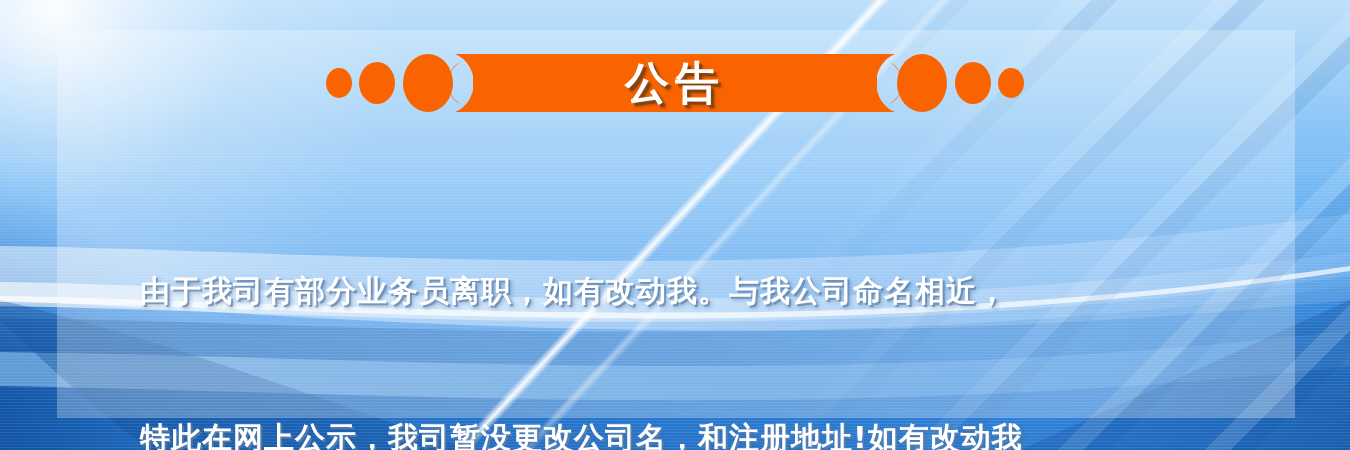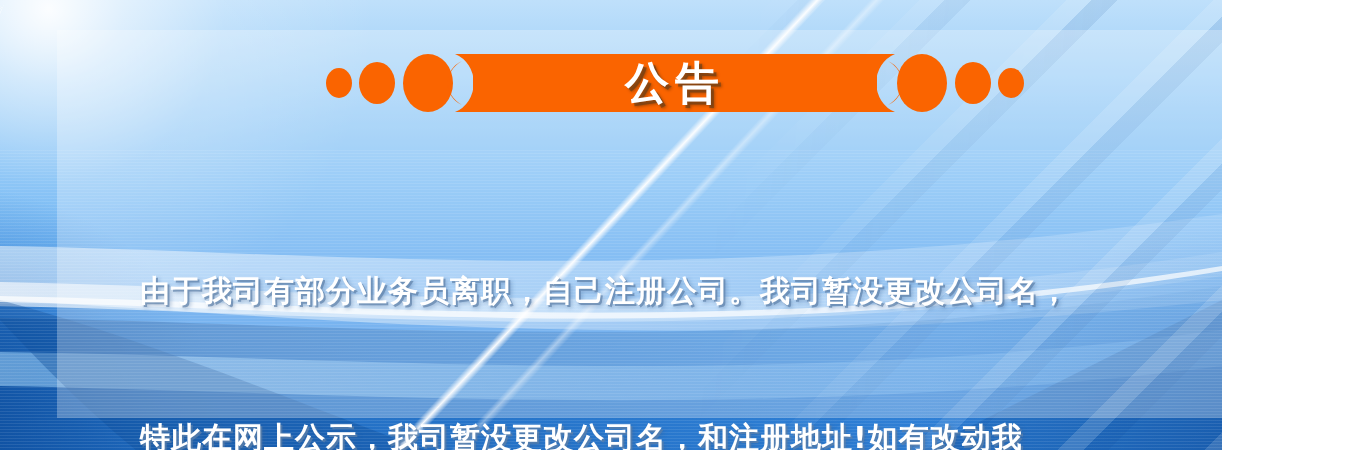--- a/index.html
+++ b/index.html
@@ -6,21 +6,21 @@
     margin: 0;
     padding: 0;
     background: #ffffff;
   }
   body {
     font-family: "DejaVu Sans", sans-serif;
   }
 
   .banner-root {
     position: relative;
-    width: 1222px;
+    width: 1350px;
     height: 450px;
     overflow: hidden;
     background: #a21caf;
   }
 
   
   .bg-layer {
     position: absolute;
     inset: 0;
     pointer-events: none;
@@ -268,18 +268,18 @@
         <ellipse cx="597" cy="31" rx="25" ry="29"></ellipse>
         <ellipse cx="648" cy="31" rx="18" ry="21"></ellipse>
         <ellipse cx="686" cy="31" rx="13" ry="15"></ellipse>
       </g>
     </svg>
   </div>
 
   <div class="title-text">公告</div>
 
   <div class="body-text">
-    <span class="body-line">由于我司有部分业务员离职，自己注册公司。我司暂没更改公司名，</span>
+    <span class="body-line">由于我司有部分业务员离职，如有改动我。与我公司命名相近，</span>
     <span class="body-line">特此在网上公示，我司暂没更改公司名，和注册地址!如有改动我</span>
     
   </div>
 
 </div>
 
 </body></html>

